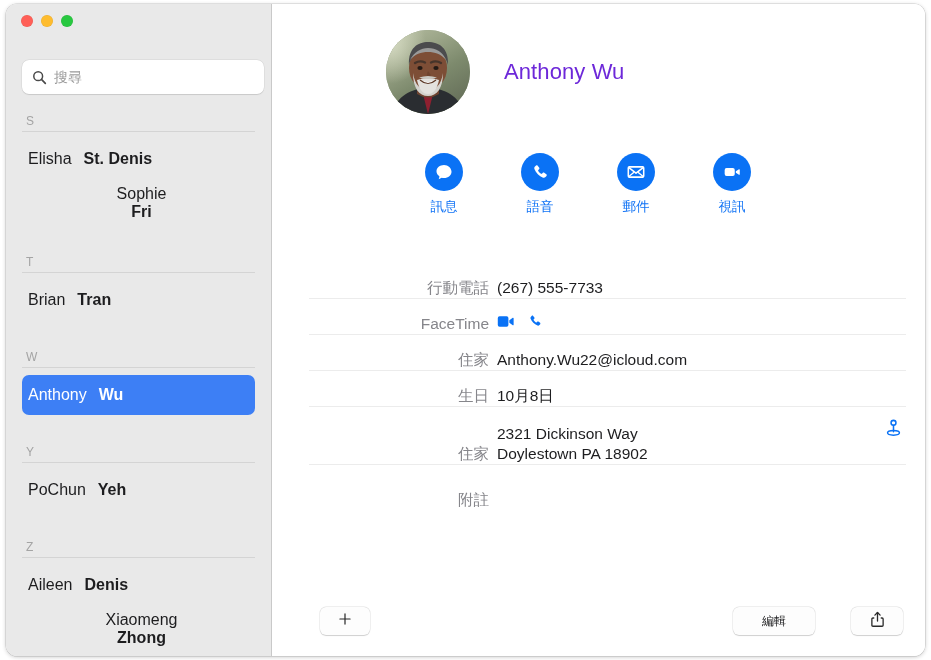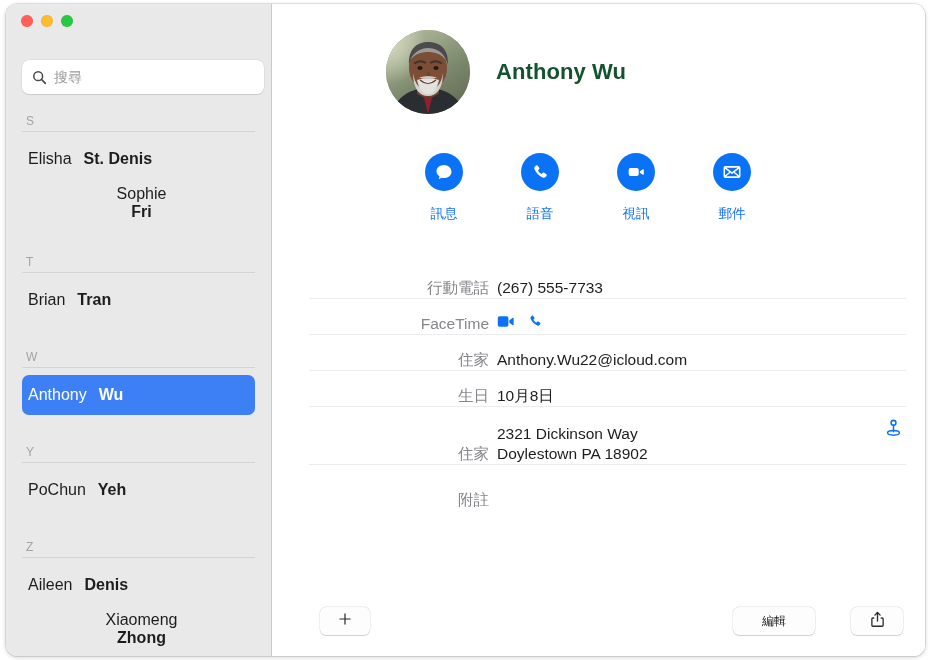--- a/index.html
+++ b/index.html
@@ -113,41 +113,41 @@
     background: #8e9a7d;
     flex: 0 0 84px;
   }
   #avatar .bg  { position:absolute; inset:0;
      background: linear-gradient(150deg,#b9c0a4 0%, #9aa487 30%, #7d8a6d 55%, #5d6552 100%); }
   #avatar .bg2 { position:absolute; left:-12%; top:-6%; width:60%; height:70%;
      background: radial-gradient(ellipse at 30% 30%, rgba(215,220,196,.95), rgba(150,160,130,0) 70%); }
   #avatar svg { position: absolute; inset: 0; }
 
   #contact-name {
-    margin-left: 26px;
+    margin-left: 34px;
     font-size: 22px;
-    font-weight: 700;
-    color: #14532d;
+    font-weight: 400;
+    color: #6d28d9;
     letter-spacing: .1px;
   }
 
   #actions {
     position: absolute;
     left: 152px; top: 149px;
     display: flex;
     gap: 56px;
   }
   .act { width: 40px; display: flex; flex-direction: column; align-items: center; }
   .act .circle {
     width: 38px; height: 38px; border-radius: 50%;
     background: #0a72f5;
     display: flex; align-items: center; justify-content: center;
   }
   .act .lbl {
-    margin-top: 14px;
+    margin-top: 7px;
     font-size: 13.5px;
     color: #1173f5;
     white-space: nowrap;
   }
 
   
   #fields {
     position: absolute;
     left: 37px; top: 258px;
     width: 597px;
@@ -322,36 +322,36 @@
           <svg width="20" height="20" viewBox="0 0 24 24">
             <path d="M7.3 4.2c.6-.5 1.4-.4 1.9.2l1.9 2.5c.4.6.3 1.4-.2 1.9l-1 .9c-.2.2-.3.6-.1.9.8 1.5 2.1 2.8 3.6 3.6.3.2.7.1.9-.1l.9-1c.5-.5 1.3-.6 1.9-.2l2.5 1.9c.6.5.7 1.3.2 1.9l-1.2 1.4c-.7.8-1.9 1.1-2.9.7-2.3-.9-4.5-2.3-6.3-4.1-1.8-1.8-3.2-4-4.1-6.3-.4-1-.1-2.2.7-2.9l1.3-1.2z" fill="#fff"></path>
           </svg>
         </div>
         <div class="lbl">語音</div>
       </div>
 
       <div class="act">
         <div class="circle">
           <svg width="22" height="22" viewBox="0 0 24 24">
-            <rect x="4" y="7.6" width="11" height="8.8" rx="2.1" fill="#fff"></rect>
-            <path d="M16.2 11.3l3.4-2.2c.4-.3.9 0 .9.5v4.8c0 .5-.5.8-.9.5l-3.4-2.2v-1.4z" fill="#fff"></path>
-          </svg>
-        </div>
-        <div class="lbl">視訊</div>
+            <rect x="3.6" y="6.4" width="16.8" height="11.2" rx="1.2" fill="none" stroke="#fff" stroke-width="1.7"></rect>
+            <path d="M4.2 7.2L12 13.2l7.8-6" fill="none" stroke="#fff" stroke-width="1.7" stroke-linejoin="round"></path>
+            <path d="M4.2 16.9l5.6-4.6M19.8 16.9l-5.6-4.6" fill="none" stroke="#fff" stroke-width="1.5"></path>
+          </svg>
+        </div>
+        <div class="lbl">郵件</div>
       </div>
 
       <div class="act">
         <div class="circle">
           <svg width="22" height="22" viewBox="0 0 24 24">
-            <rect x="3.6" y="6.4" width="16.8" height="11.2" rx="1.2" fill="none" stroke="#fff" stroke-width="1.7"></rect>
-            <path d="M4.2 7.2L12 13.2l7.8-6" fill="none" stroke="#fff" stroke-width="1.7" stroke-linejoin="round"></path>
-            <path d="M4.2 16.9l5.6-4.6M19.8 16.9l-5.6-4.6" fill="none" stroke="#fff" stroke-width="1.5"></path>
-          </svg>
-        </div>
-        <div class="lbl">郵件</div>
+            <rect x="4" y="7.6" width="11" height="8.8" rx="2.1" fill="#fff"></rect>
+            <path d="M16.2 11.3l3.4-2.2c.4-.3.9 0 .9.5v4.8c0 .5-.5.8-.9.5l-3.4-2.2v-1.4z" fill="#fff"></path>
+          </svg>
+        </div>
+        <div class="lbl">視訊</div>
       </div>
 
     </div>
 
     <div id="fields">
 
       <div class="field">
         <div class="label">行動電話</div>
         <div class="value">(267) 555-7733</div>
       </div>

